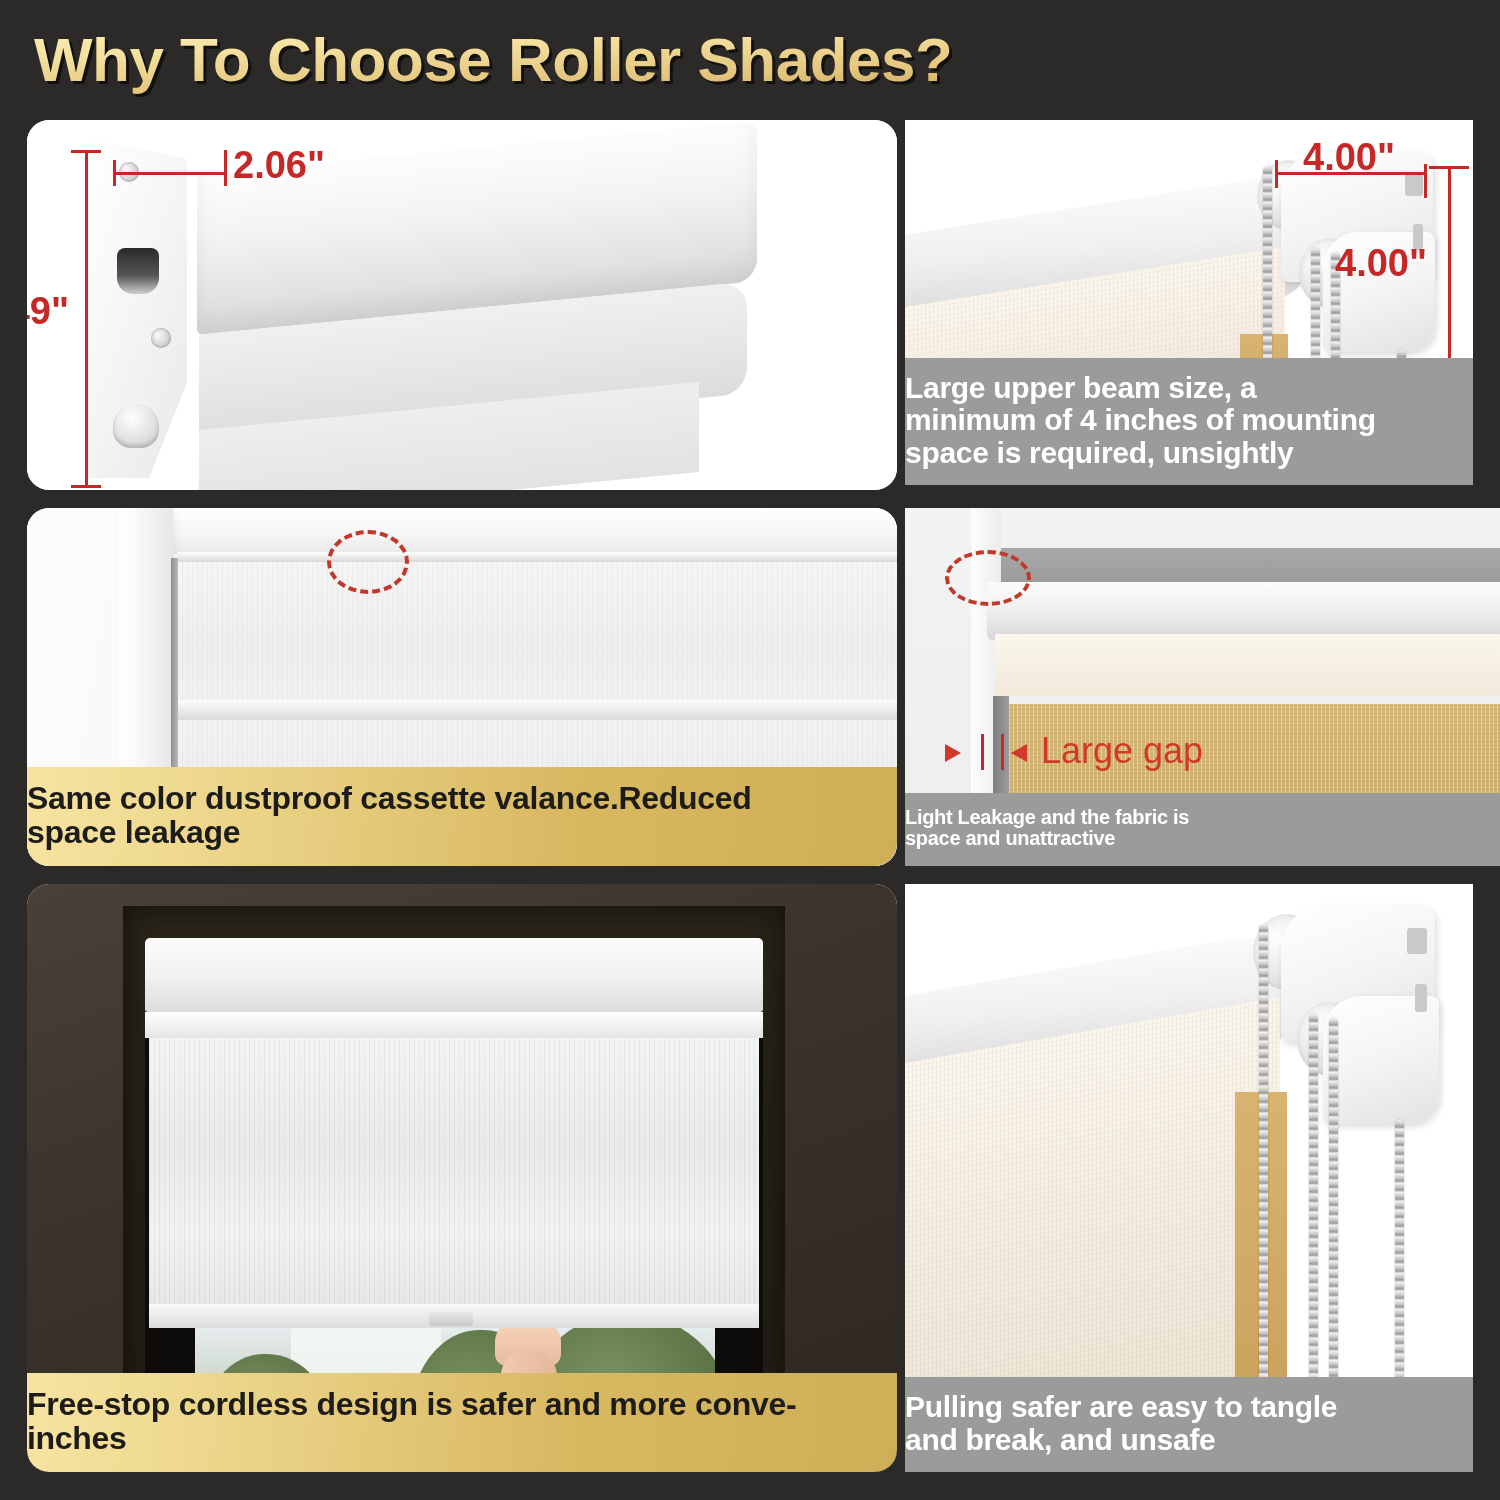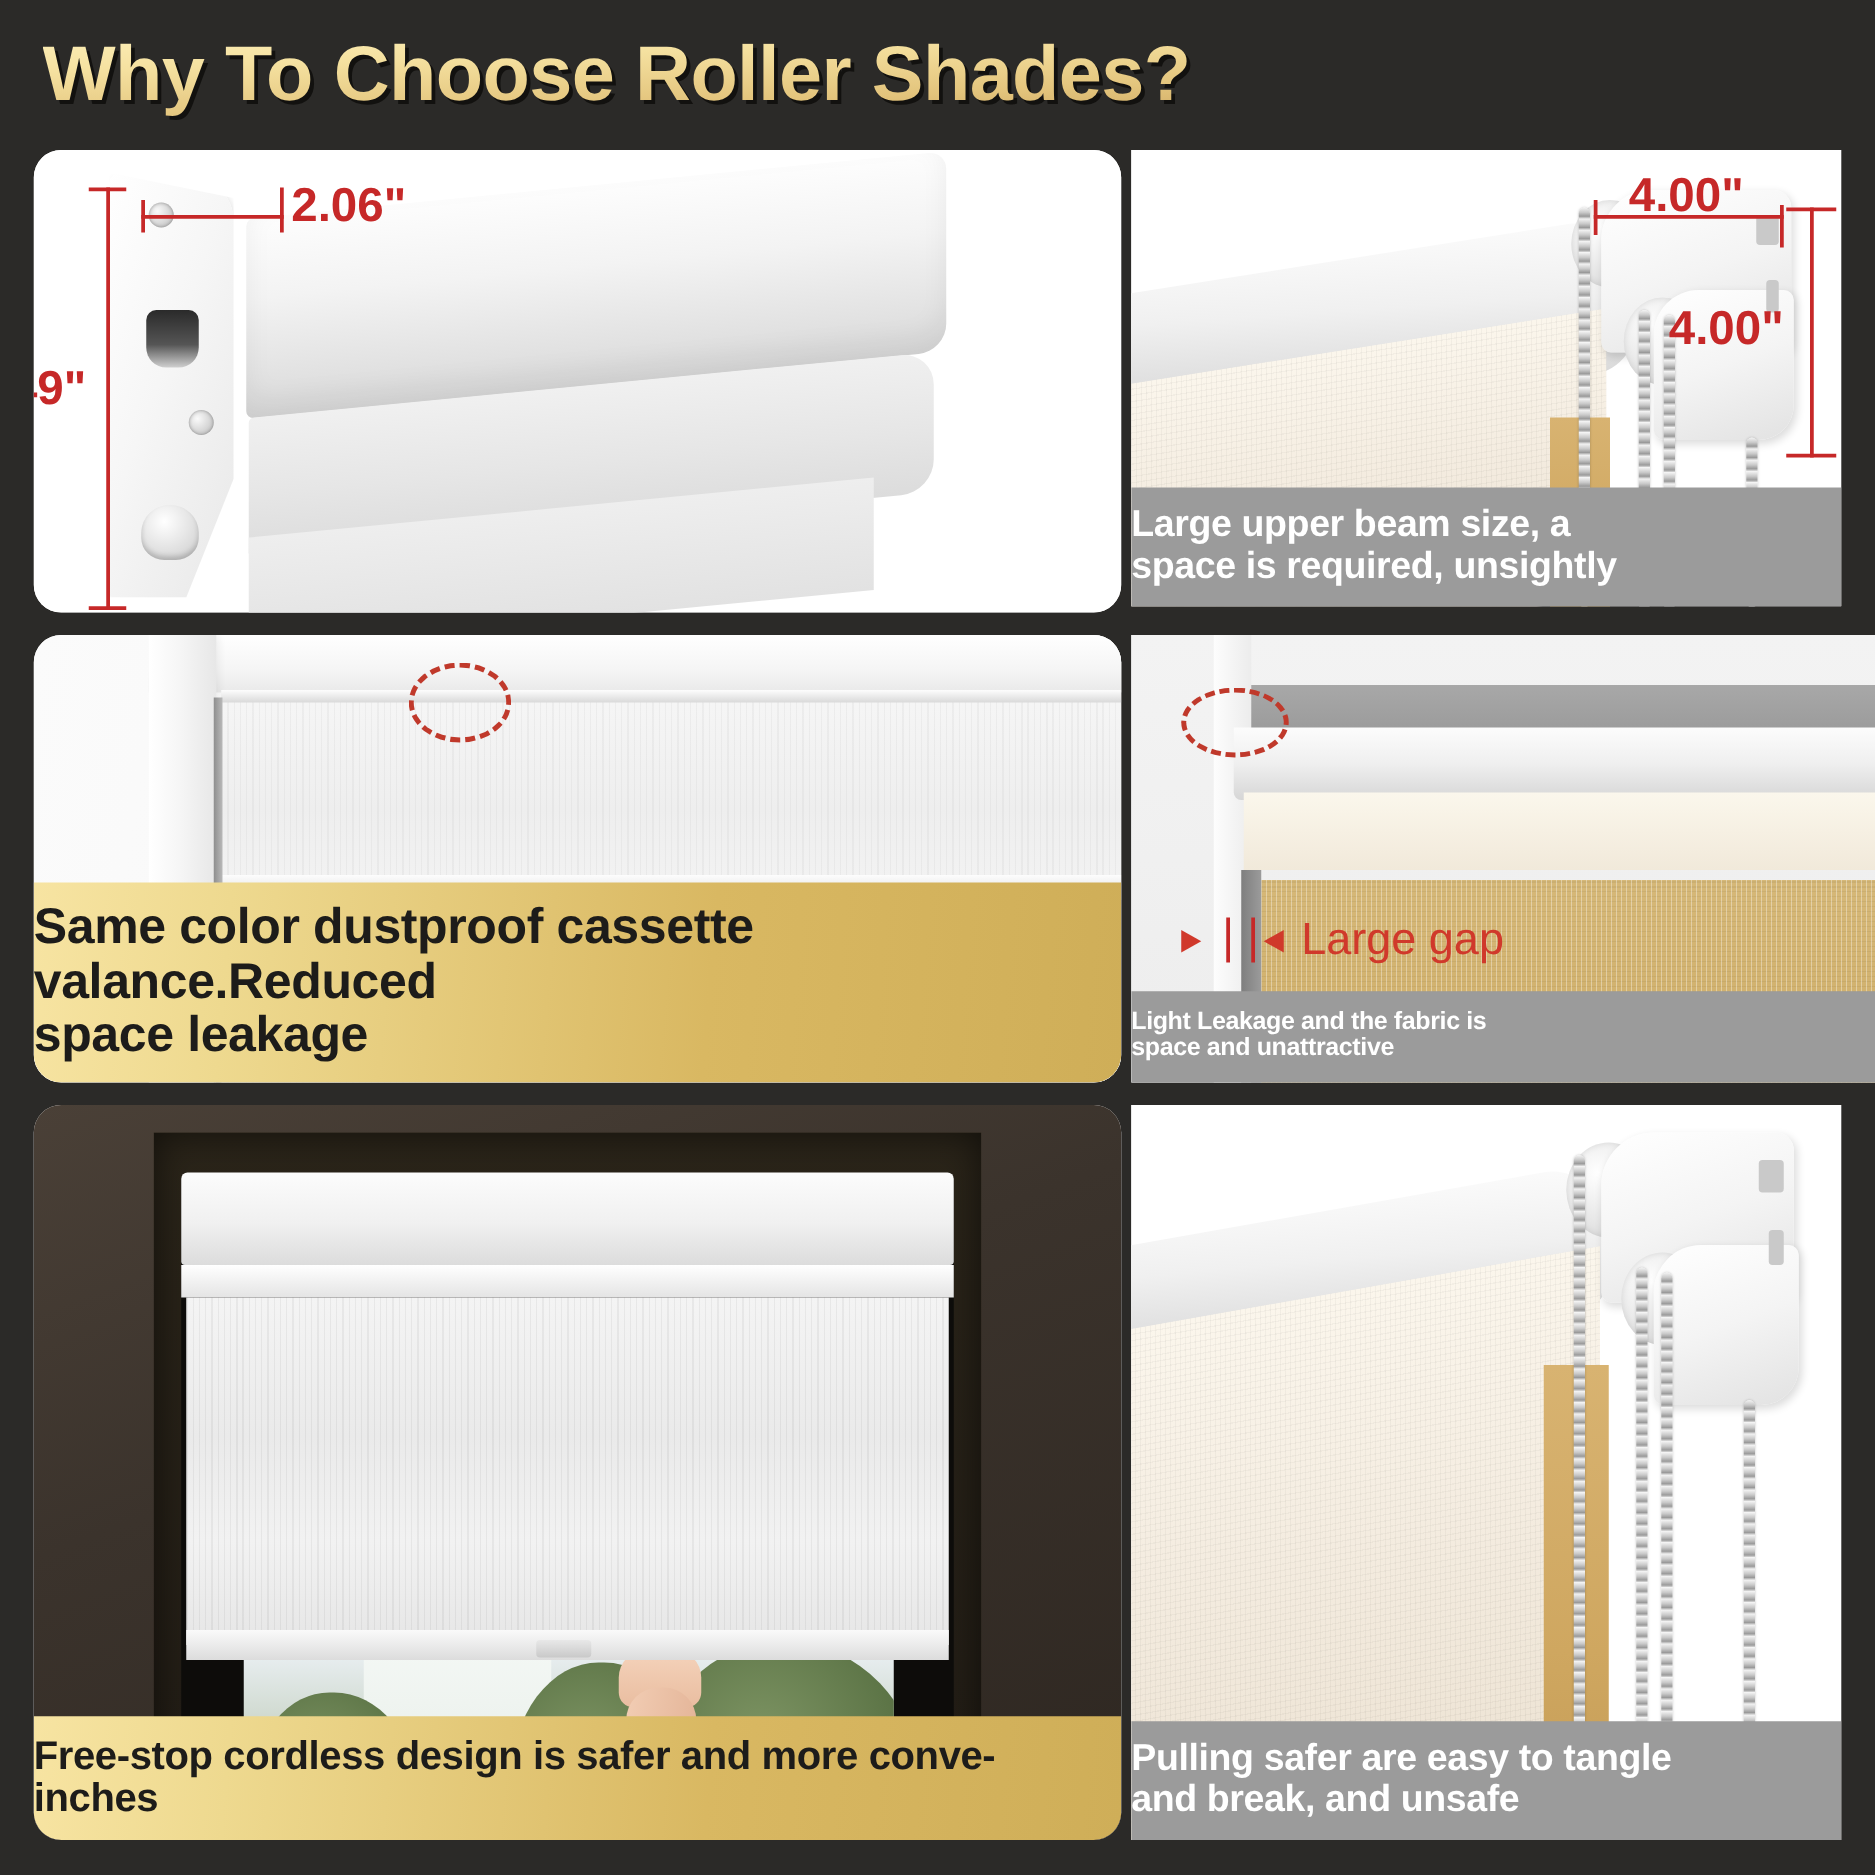--- a/index.html
+++ b/index.html
@@ -409,20 +409,21 @@
       <div class="dim" style="left:398px; top:16px; font-size:38px;">4.00"</div>
 
       <div class="rline v" style="left:543px; top:46px; height:200px;"></div>
       <div class="rline h" style="left:524px; top:46px; width:40px;"></div>
       <div class="rline h" style="left:524px; top:243px; width:40px;"></div>
       <div class="dim" style="left:430px; top:122px; font-size:38px;">4.00"</div>
     </div>
 
     <div class="caption bad" style="font-size:30px;">
       <span class="cap-line">Large upper beam size, a</span>
+      <span class="cap-line">minimum of 4 inches of mounting</span>
       <span class="cap-line">space is required, unsightly</span>
     </div>
   </div>
 
   <div class="panel left" style="left:27px; top:508px; width:870px; height:358px;">
     <div class="photo">
       <div class="p3-wall"></div>
       <div class="p3-frame-top"></div>
       <div class="p3-frame-v"></div>
       <div class="p3-shade"></div>
@@ -432,21 +433,21 @@
 
       <div class="dashed-circle" style="left:300px; top:22px; width:82px; height:64px;"></div>
 
       <div class="arrow-r" style="left:166px; top:276px;"></div>
       <div class="rline v" style="left:194px; top:268px; height:34px;"></div>
       <div class="rline v" style="left:206px; top:268px; height:34px;"></div>
       <div class="arrow-l" style="left:218px; top:276px;"></div>
       <div class="gap-label" style="left:244px; top:264px; font-size:34px;">smaller gap</div>
     </div>
 
-    <div class="caption good" style="font-size:40px;">
+    <div class="caption good" style="font-size:32px;">
       <span class="cap-line">Same color dustproof cassette valance.Reduced</span>
       <span class="cap-line">space leakage</span>
     </div>
   </div>
 
   <div class="panel right" style="left:905px; top:508px; width:632px; height:358px;">
     <div class="photo">
       <div class="p4-wall"></div>
       <div class="p4-frame-v"></div>
       <div class="p4-top-dark"></div>

